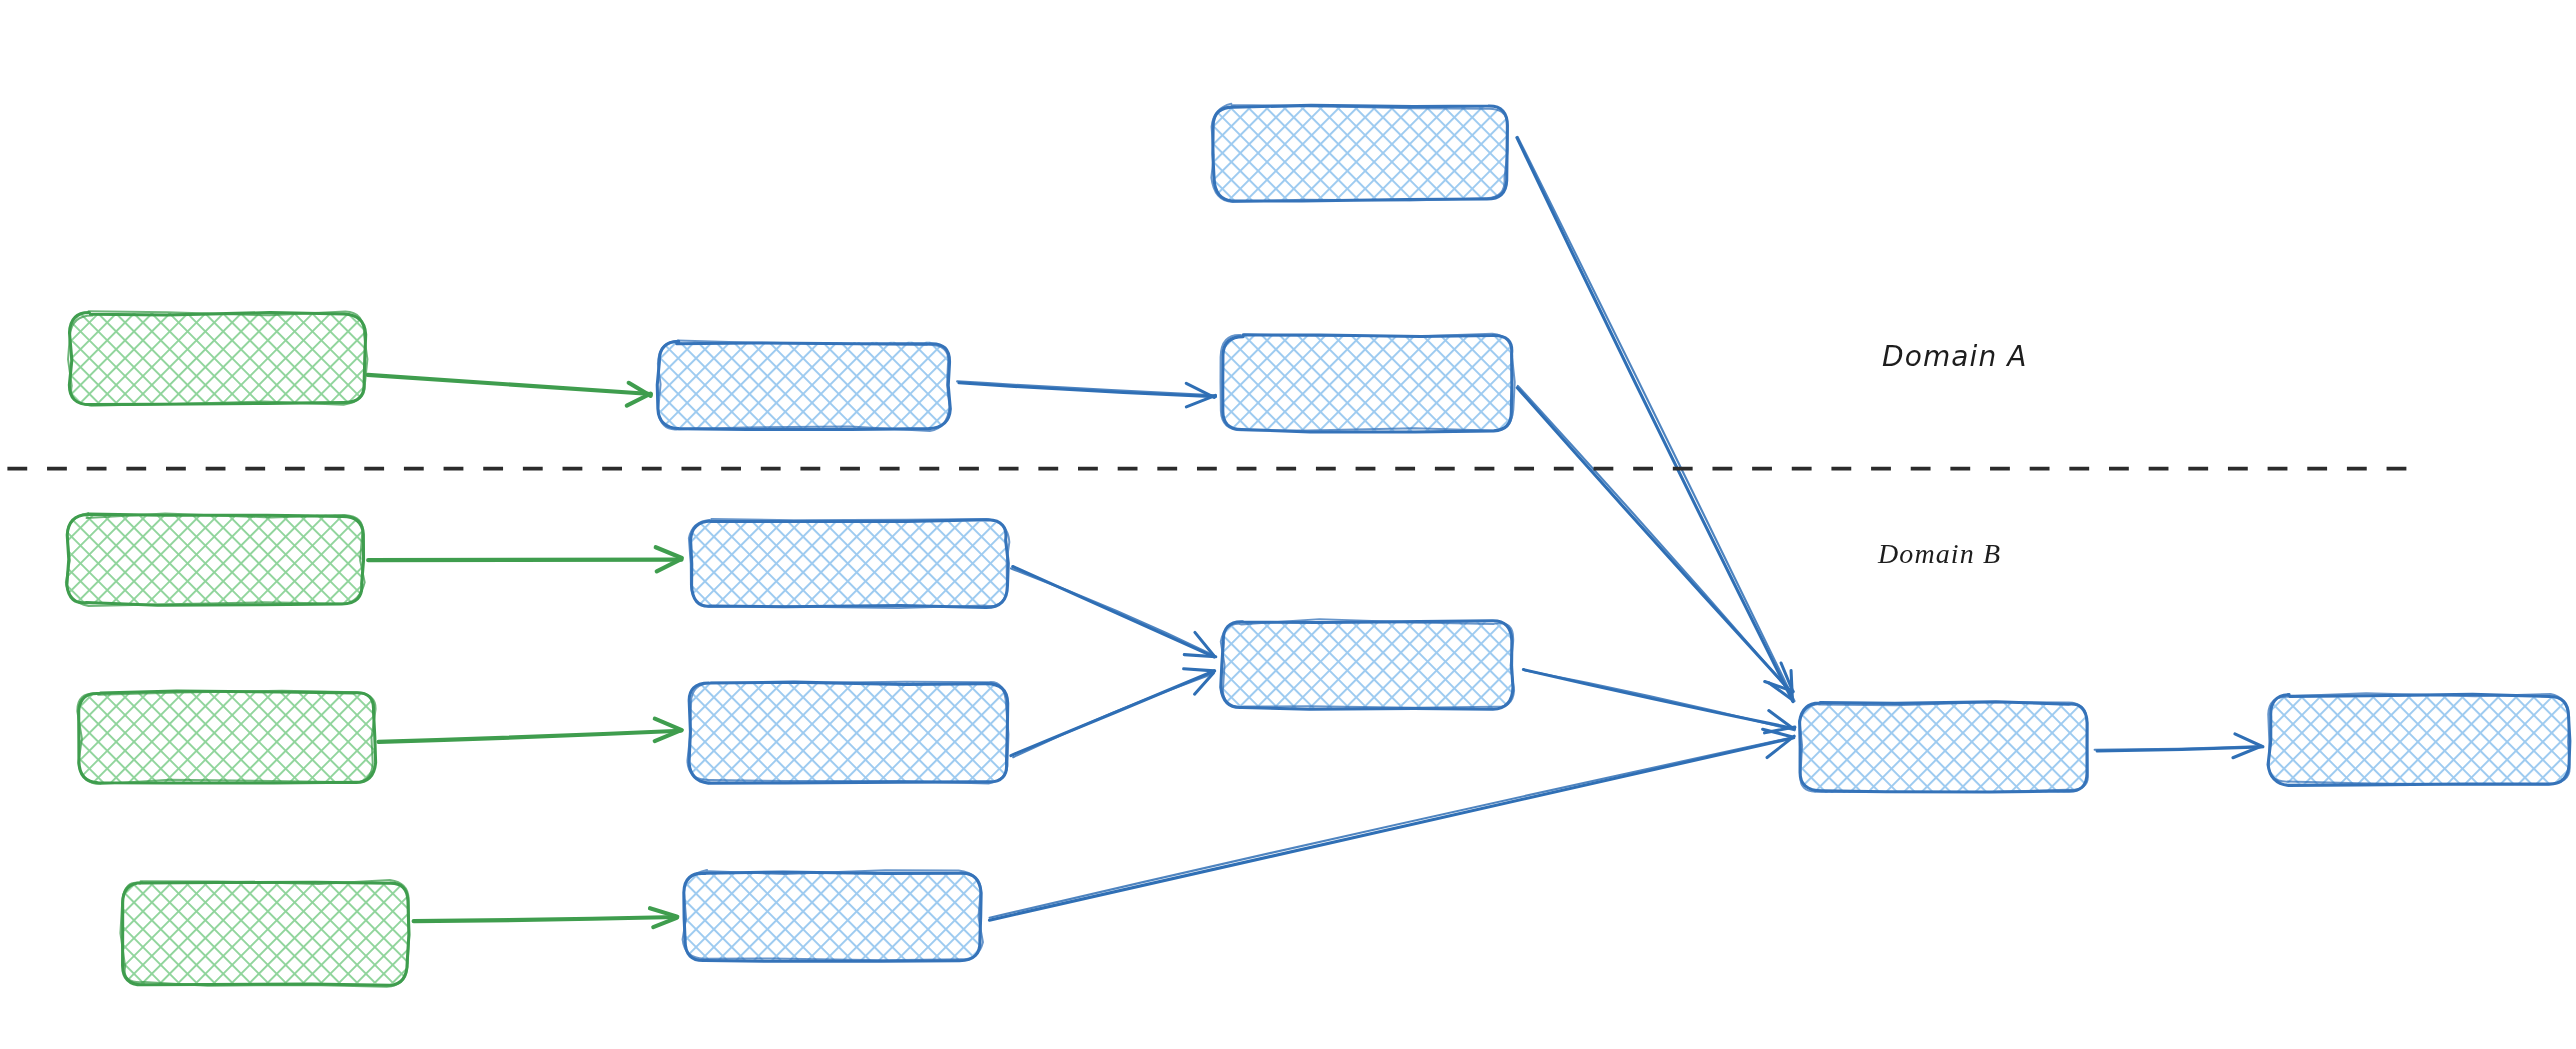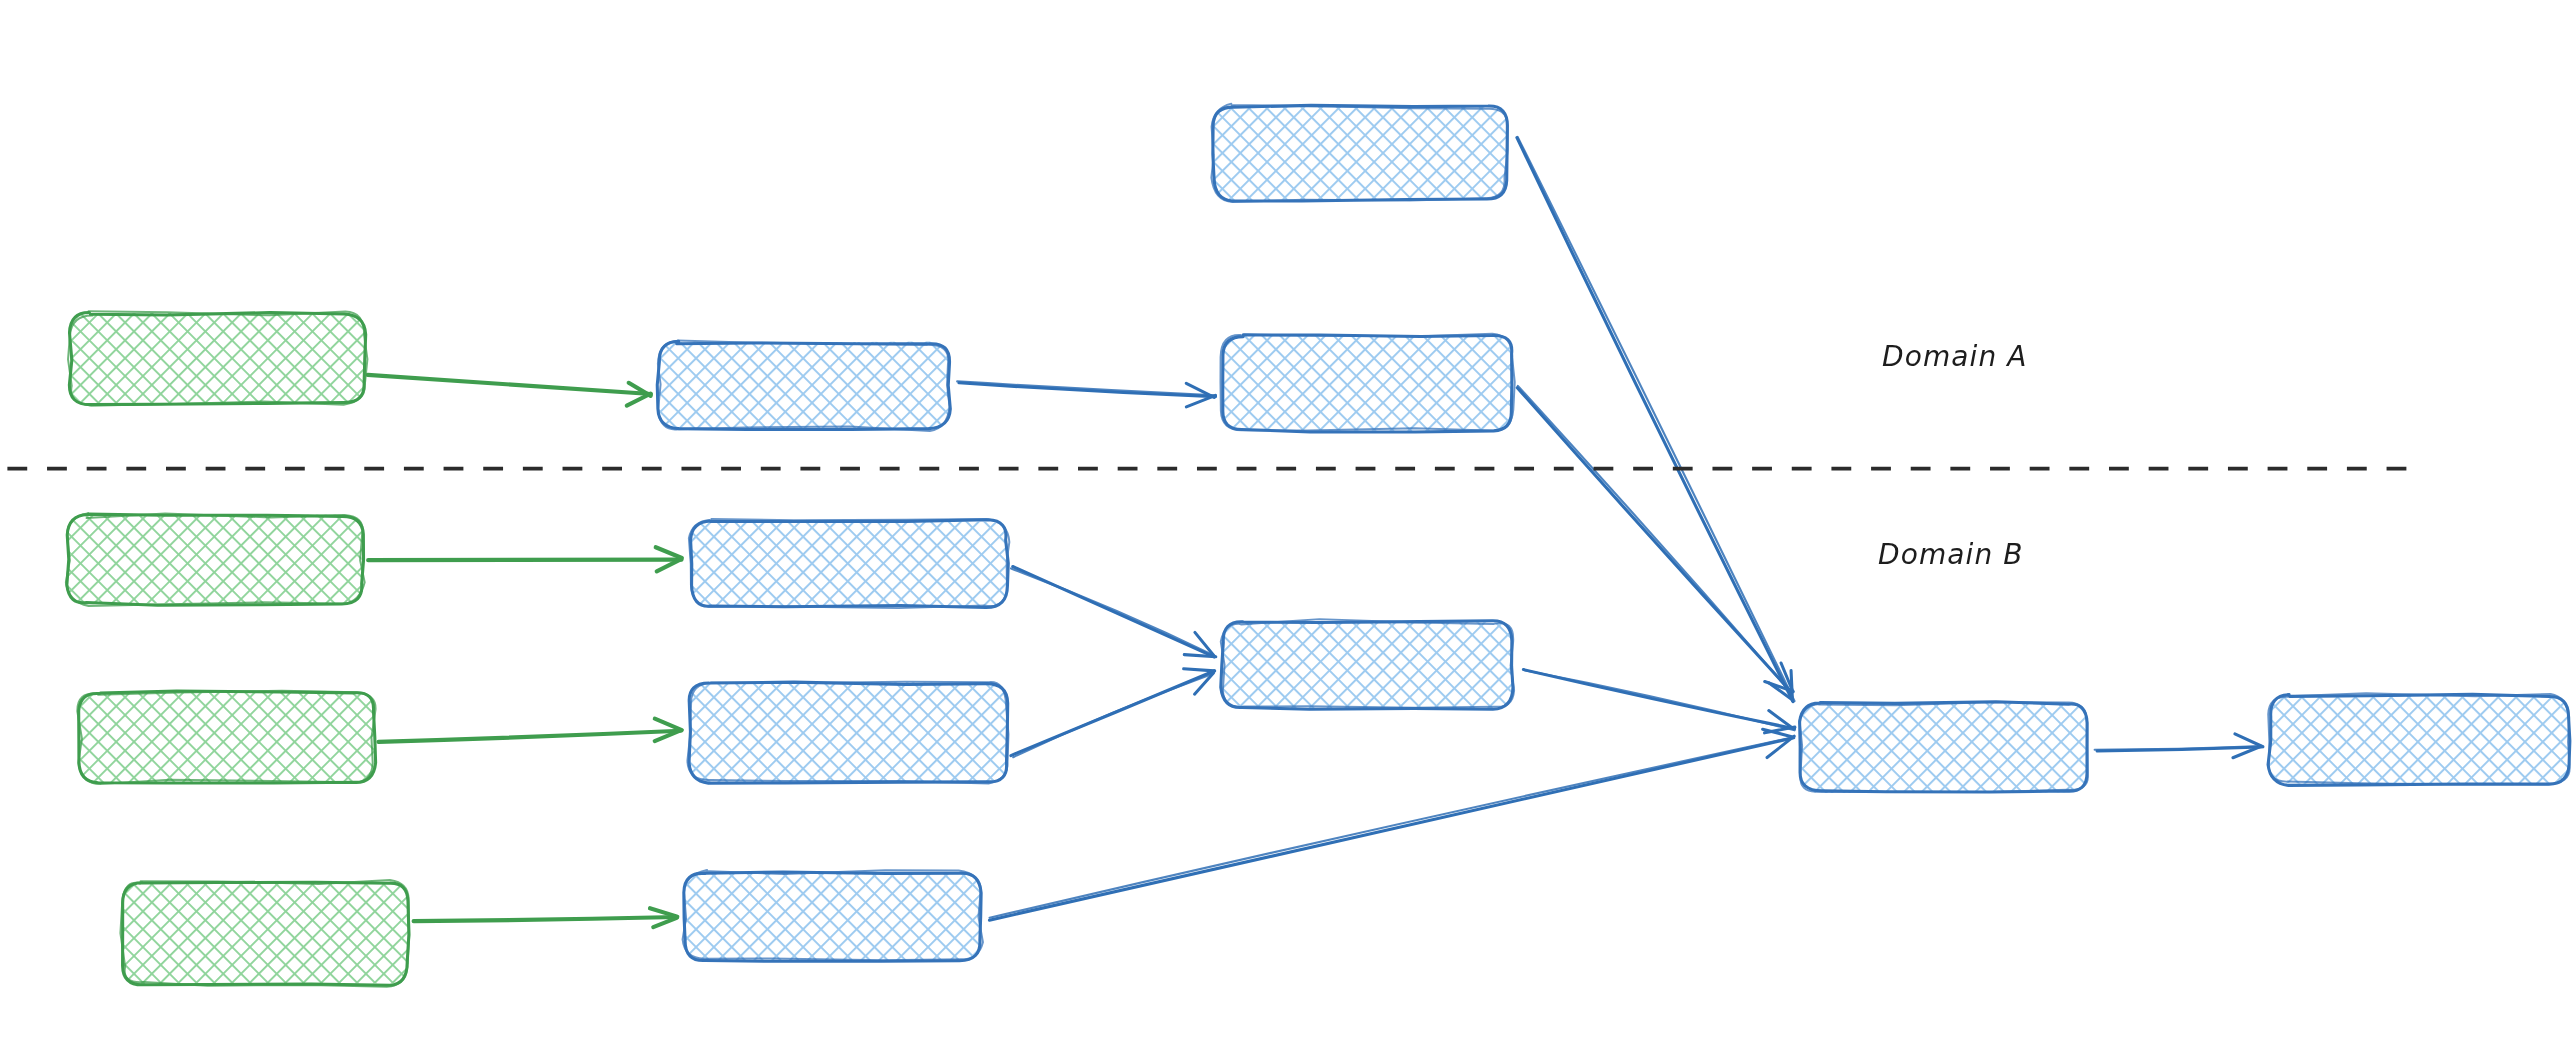--- a/index.html
+++ b/index.html
@@ -32,21 +32,21 @@
     font-family: "DejaVu Sans", sans-serif;
     font-size: 28px;
     font-weight: 400;
     font-style: italic;
     letter-spacing: 1.1px;
     color: #1d1d1d;
     white-space: nowrap;
     user-select: none;
   }
   #label-domain-a { left: 1882px; top: 340px; }
-  #label-domain-b { left: 1878px; top: 538px; }
+  #label-domain-b { left: 1878px; top: 538px; font-family: Liberation Serif, serif; }
 </style>
 </head>
 <body>
 
 <div id="canvas">
 
   <svg id="sketch" viewBox="0 0 2858 1164" xmlns="http://www.w3.org/2000/svg">
     <defs>
       <pattern id="hatch-green" width="14" height="14" patternUnits="userSpaceOnUse" patternTransform="rotate(45)">
         <rect width="14" height="14" fill="#ffffff"></rect>

